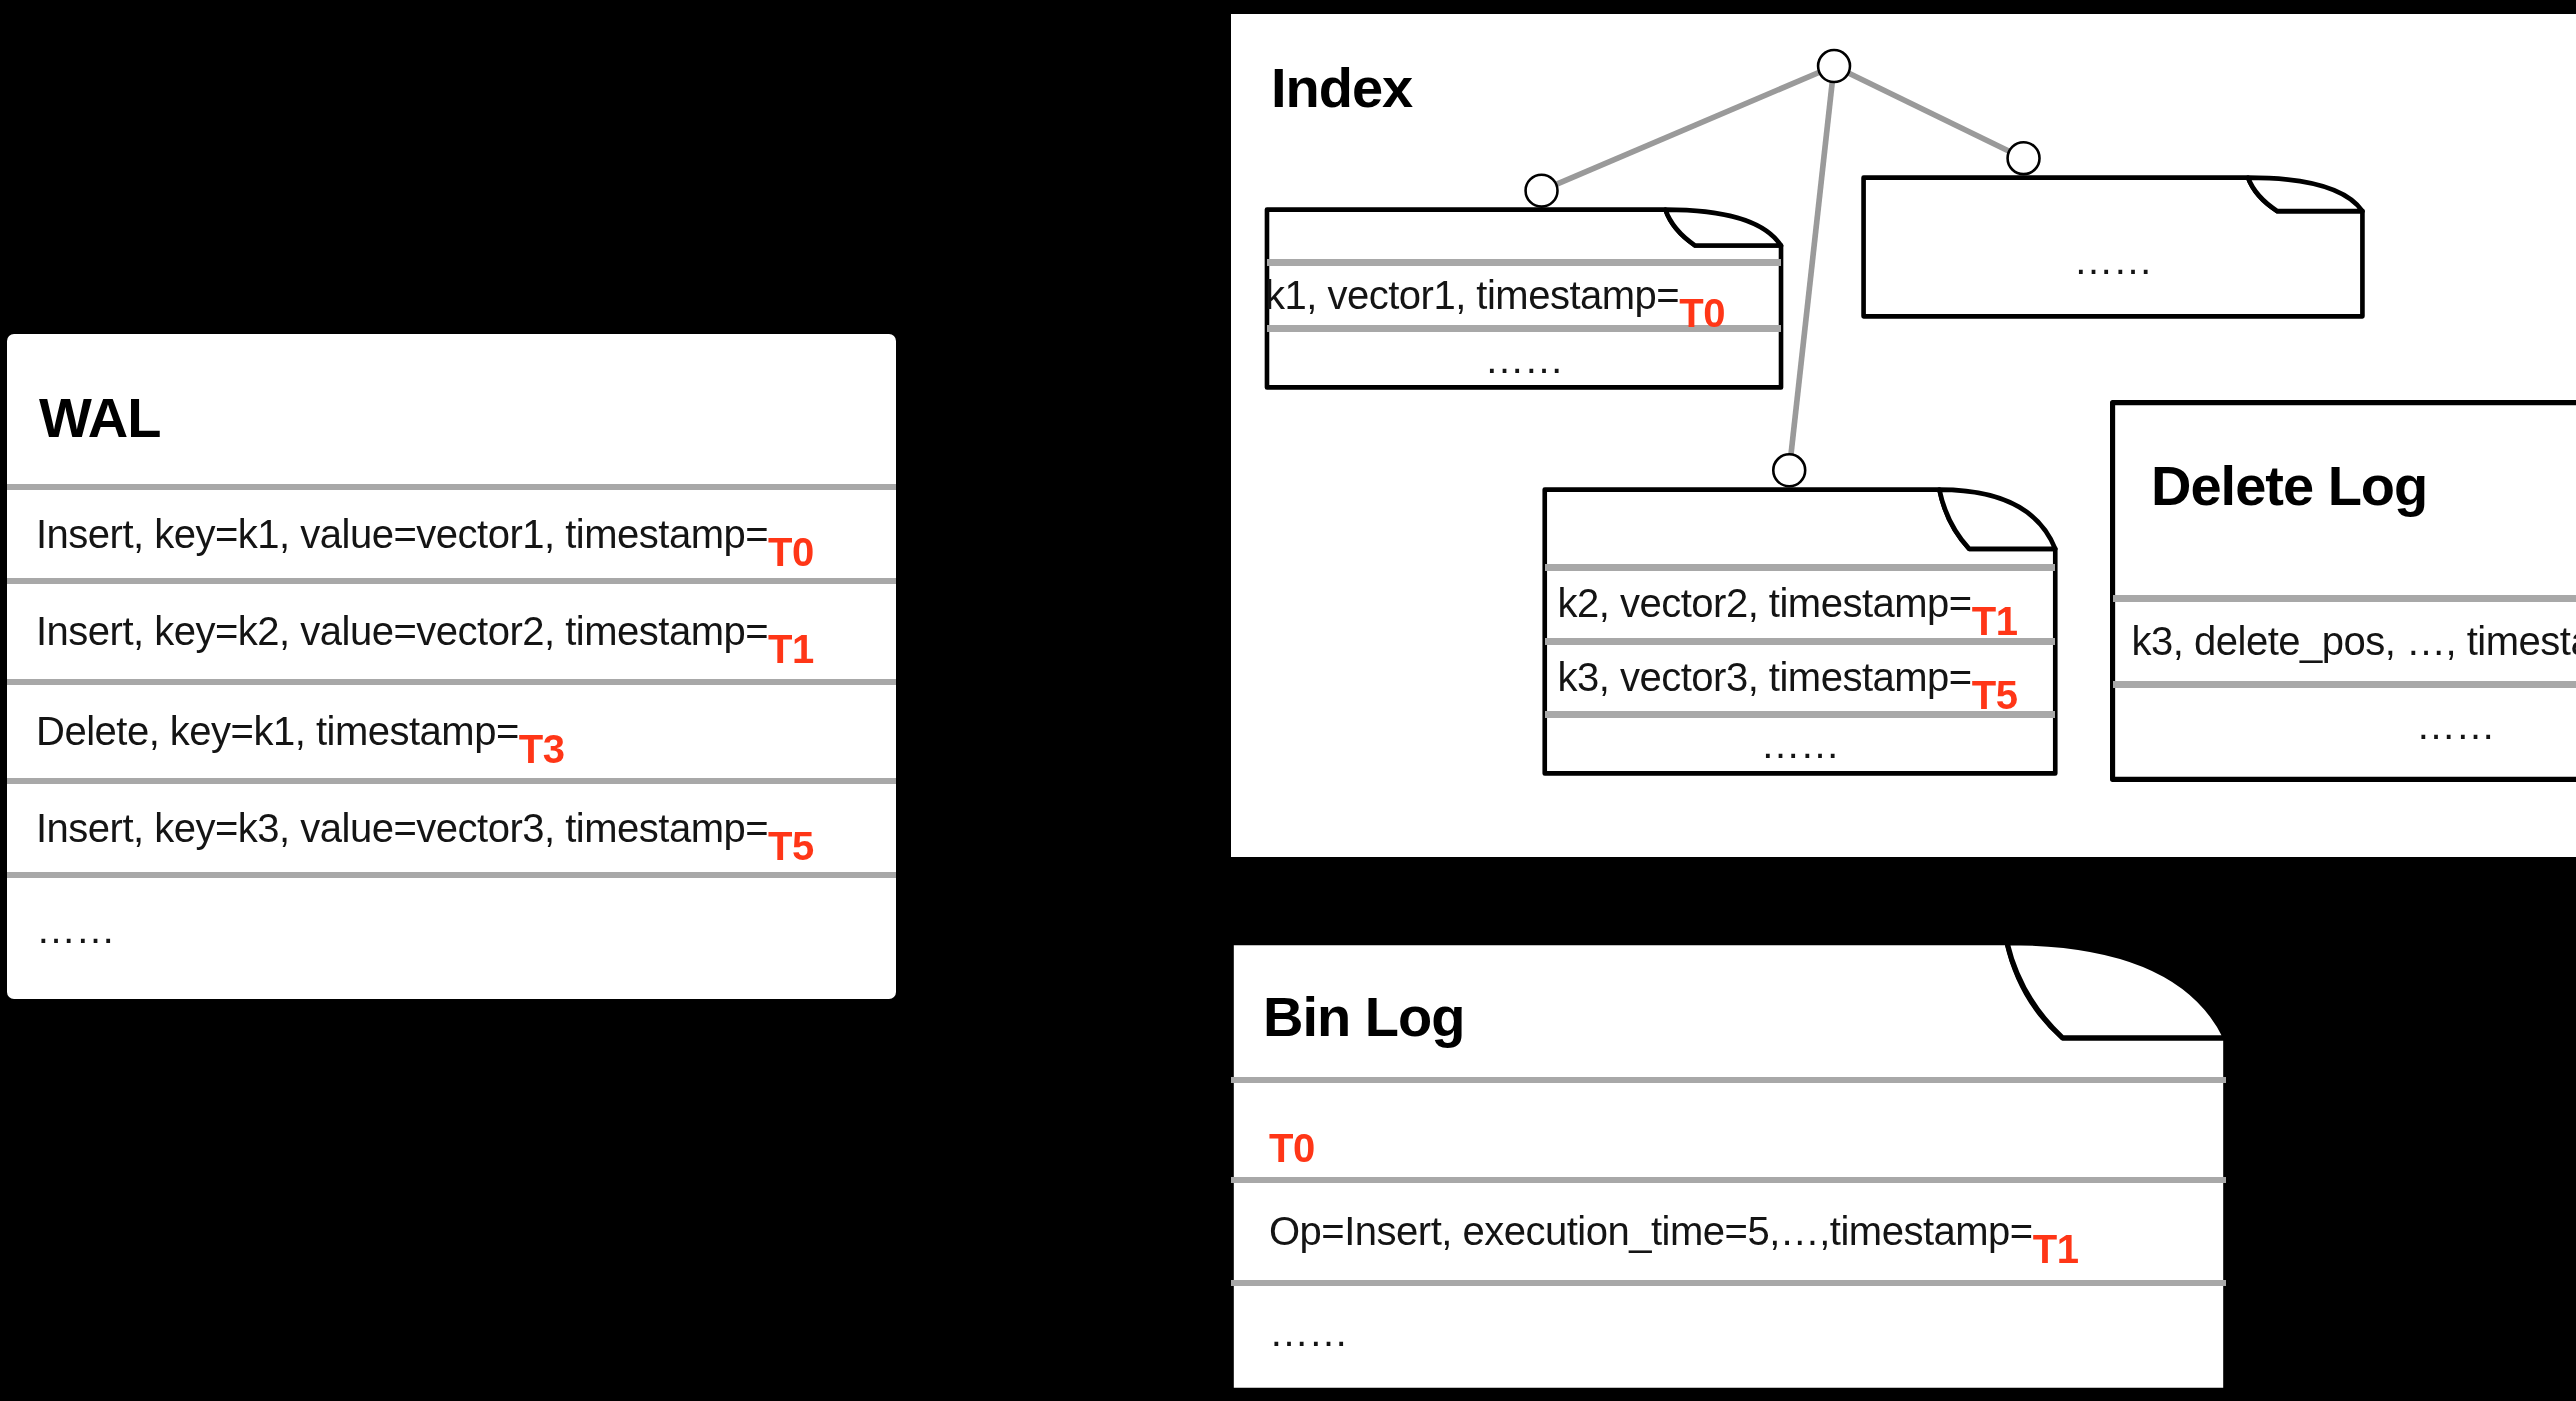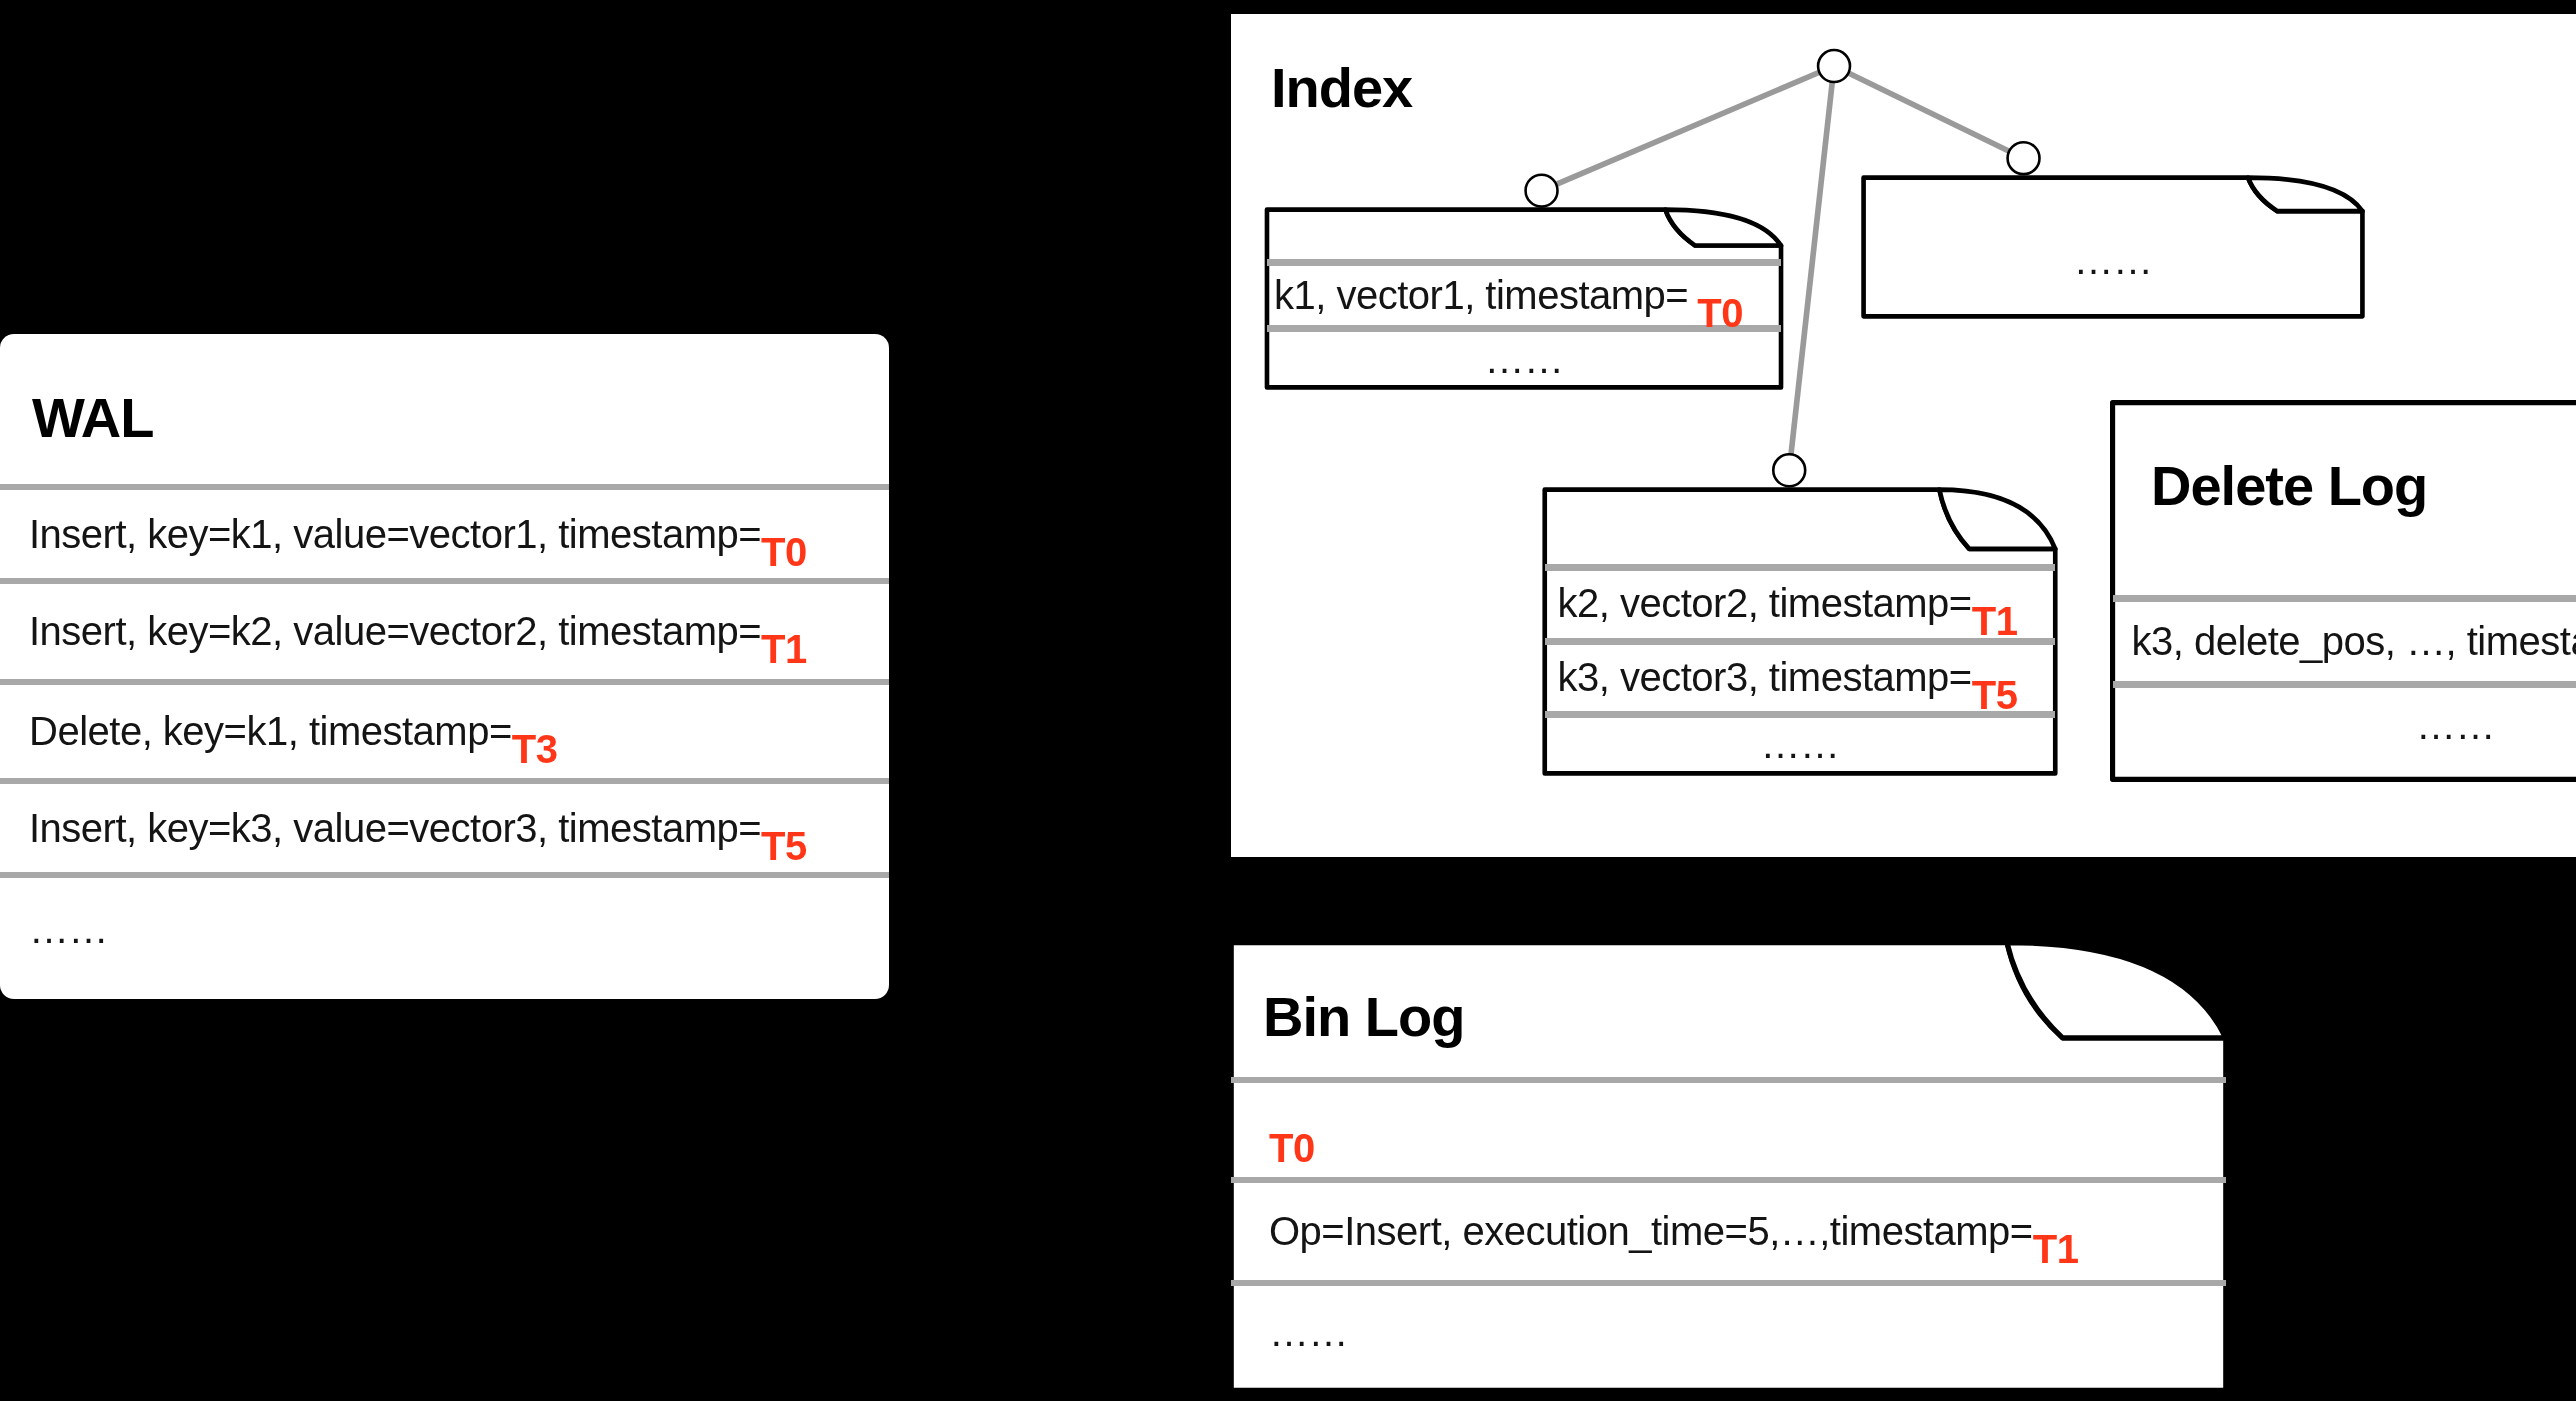--- a/index.html
+++ b/index.html
@@ -19,21 +19,21 @@
   .sep{position:absolute;height:6.2px;background:var(--separator);}
   .docsvg{position:absolute;left:0;top:0;width:100%;height:100%;overflow:visible;}
   .docsvg .face,.docsvg .flap{fill:#fff;stroke:#000;stroke-linejoin:round;}
   svg.layer{position:absolute;overflow:visible;pointer-events:none;}
 </style>
 </head>
 <body>
 
 <div id="canvas">
 
-  <div class="panel" style="left:0;top:334px;width:889px;height:665px;border-radius:14px;">
+  <div class="panel" style="left:7px;top:334px;width:889px;height:665px;border-radius:7px;">
     <div class="title" style="left:32px;top:30px;">WAL</div>
 
     <div class="sep" style="left:0;right:0;top:150px;"></div>
     <div class="sep" style="left:0;right:0;top:244px;"></div>
     <div class="sep" style="left:0;right:0;top:345px;"></div>
     <div class="sep" style="left:0;right:0;top:444px;"></div>
     <div class="sep" style="left:0;right:0;top:538px;"></div>
 
     <div class="band" style="left:29px;top:156px;height:88px;text-align:center;">
       <span>Insert, key=k1, value=vector1, timestamp=</span>
@@ -65,21 +65,21 @@
       <line x1="1170" y1="101" x2="1083" y2="886" stroke="#9a9a9a" stroke-width="11"></line>
     </svg>
 
     <div class="abs" style="left:33px;top:193px;width:520px;height:183px;z-index:2;">
       <svg class="docsvg" viewBox="0 0 1010 356">
         <path class="face" stroke-width="9" d="M 5 5 L 780 5 Q 794 46 838 75 L 1005 75 L 1005 351 L 5 351 Z"></path>
         <path class="flap" stroke-width="9" d="M 780 5 Q 959 5 1005 75 L 838 75 Q 794 45 780 5 Z"></path>
       </svg>
       <div class="sep" style="left:2.6px;right:2.6px;top:52px;"></div>
       <div class="sep" style="left:2.6px;right:2.6px;top:118px;"></div>
-      <div class="band" style="left:10px;top:58px;height:60px;gap:9px;">
+      <div class="band" style="left:1px;top:58px;height:60px;">
         <span>k1, vector1, timestamp=</span>
           <span class="ts">T0</span>
       </div>
       <div class="band center" style="left:0;right:0;top:124px;height:57px;">
         <span>……</span>
       </div>
     </div>
 
     <div class="abs" style="left:630px;top:161px;width:504px;height:144px;z-index:2;">
       <svg class="docsvg" viewBox="0 0 978 279">

